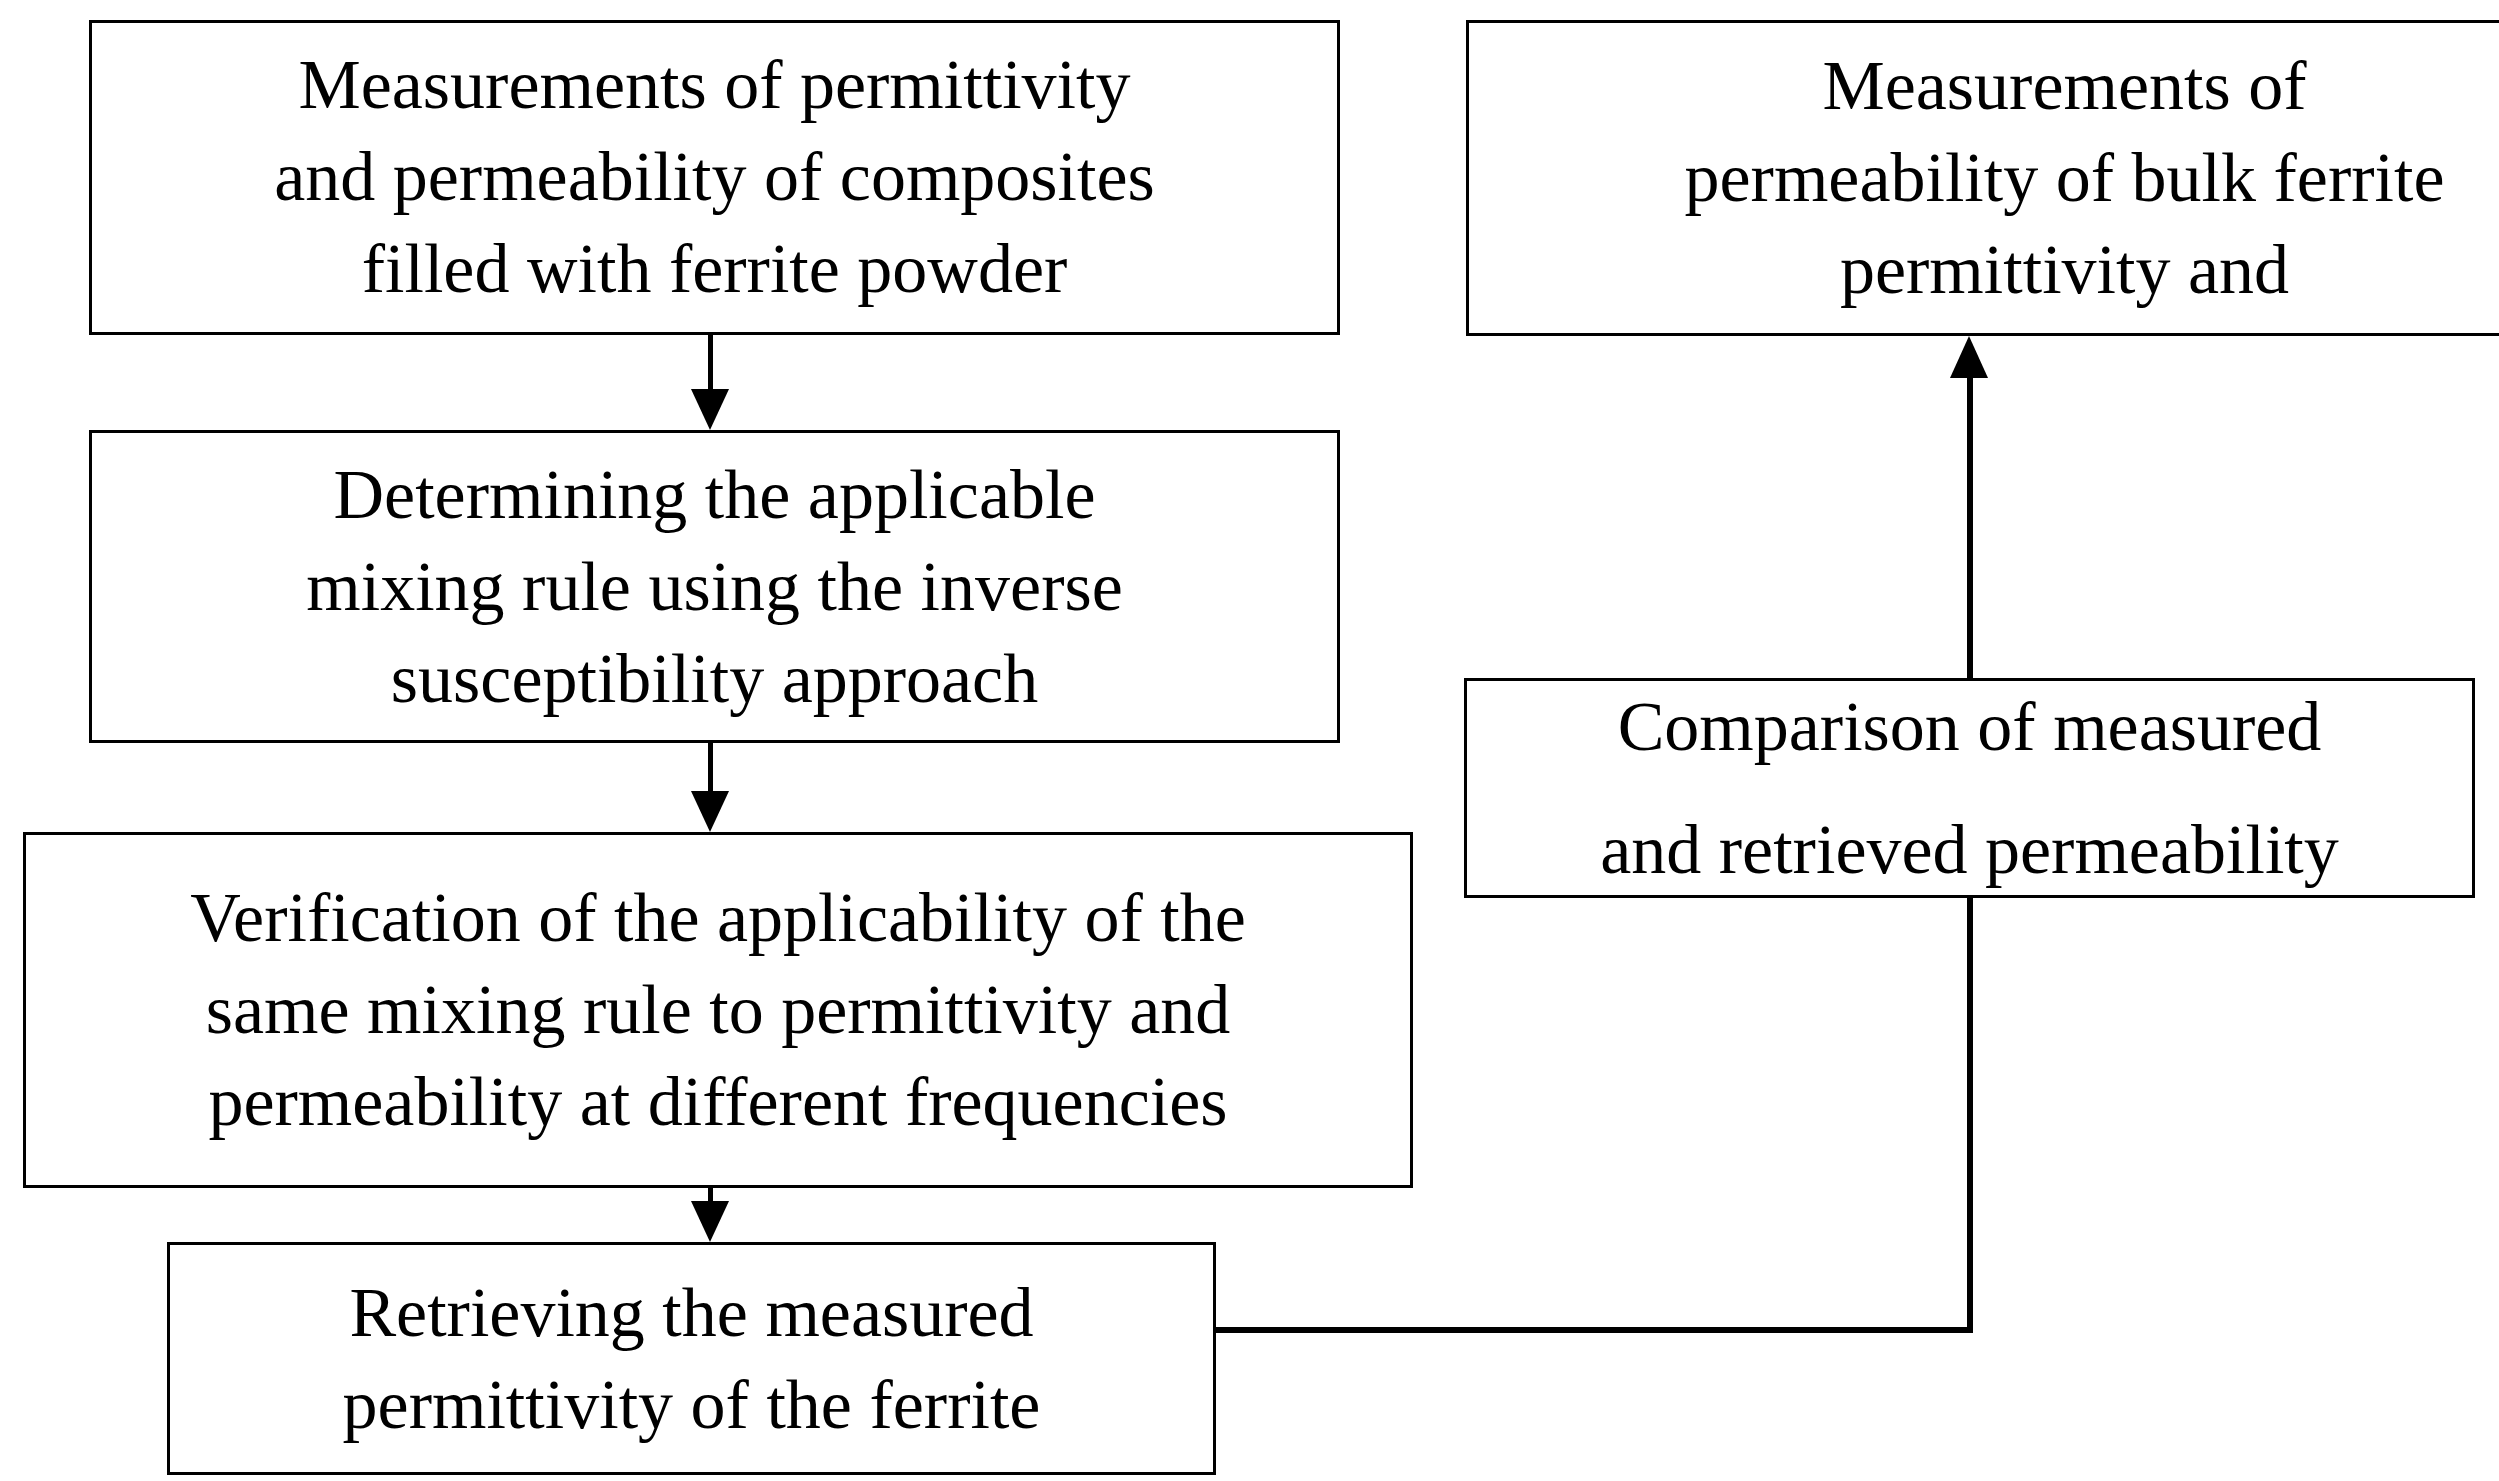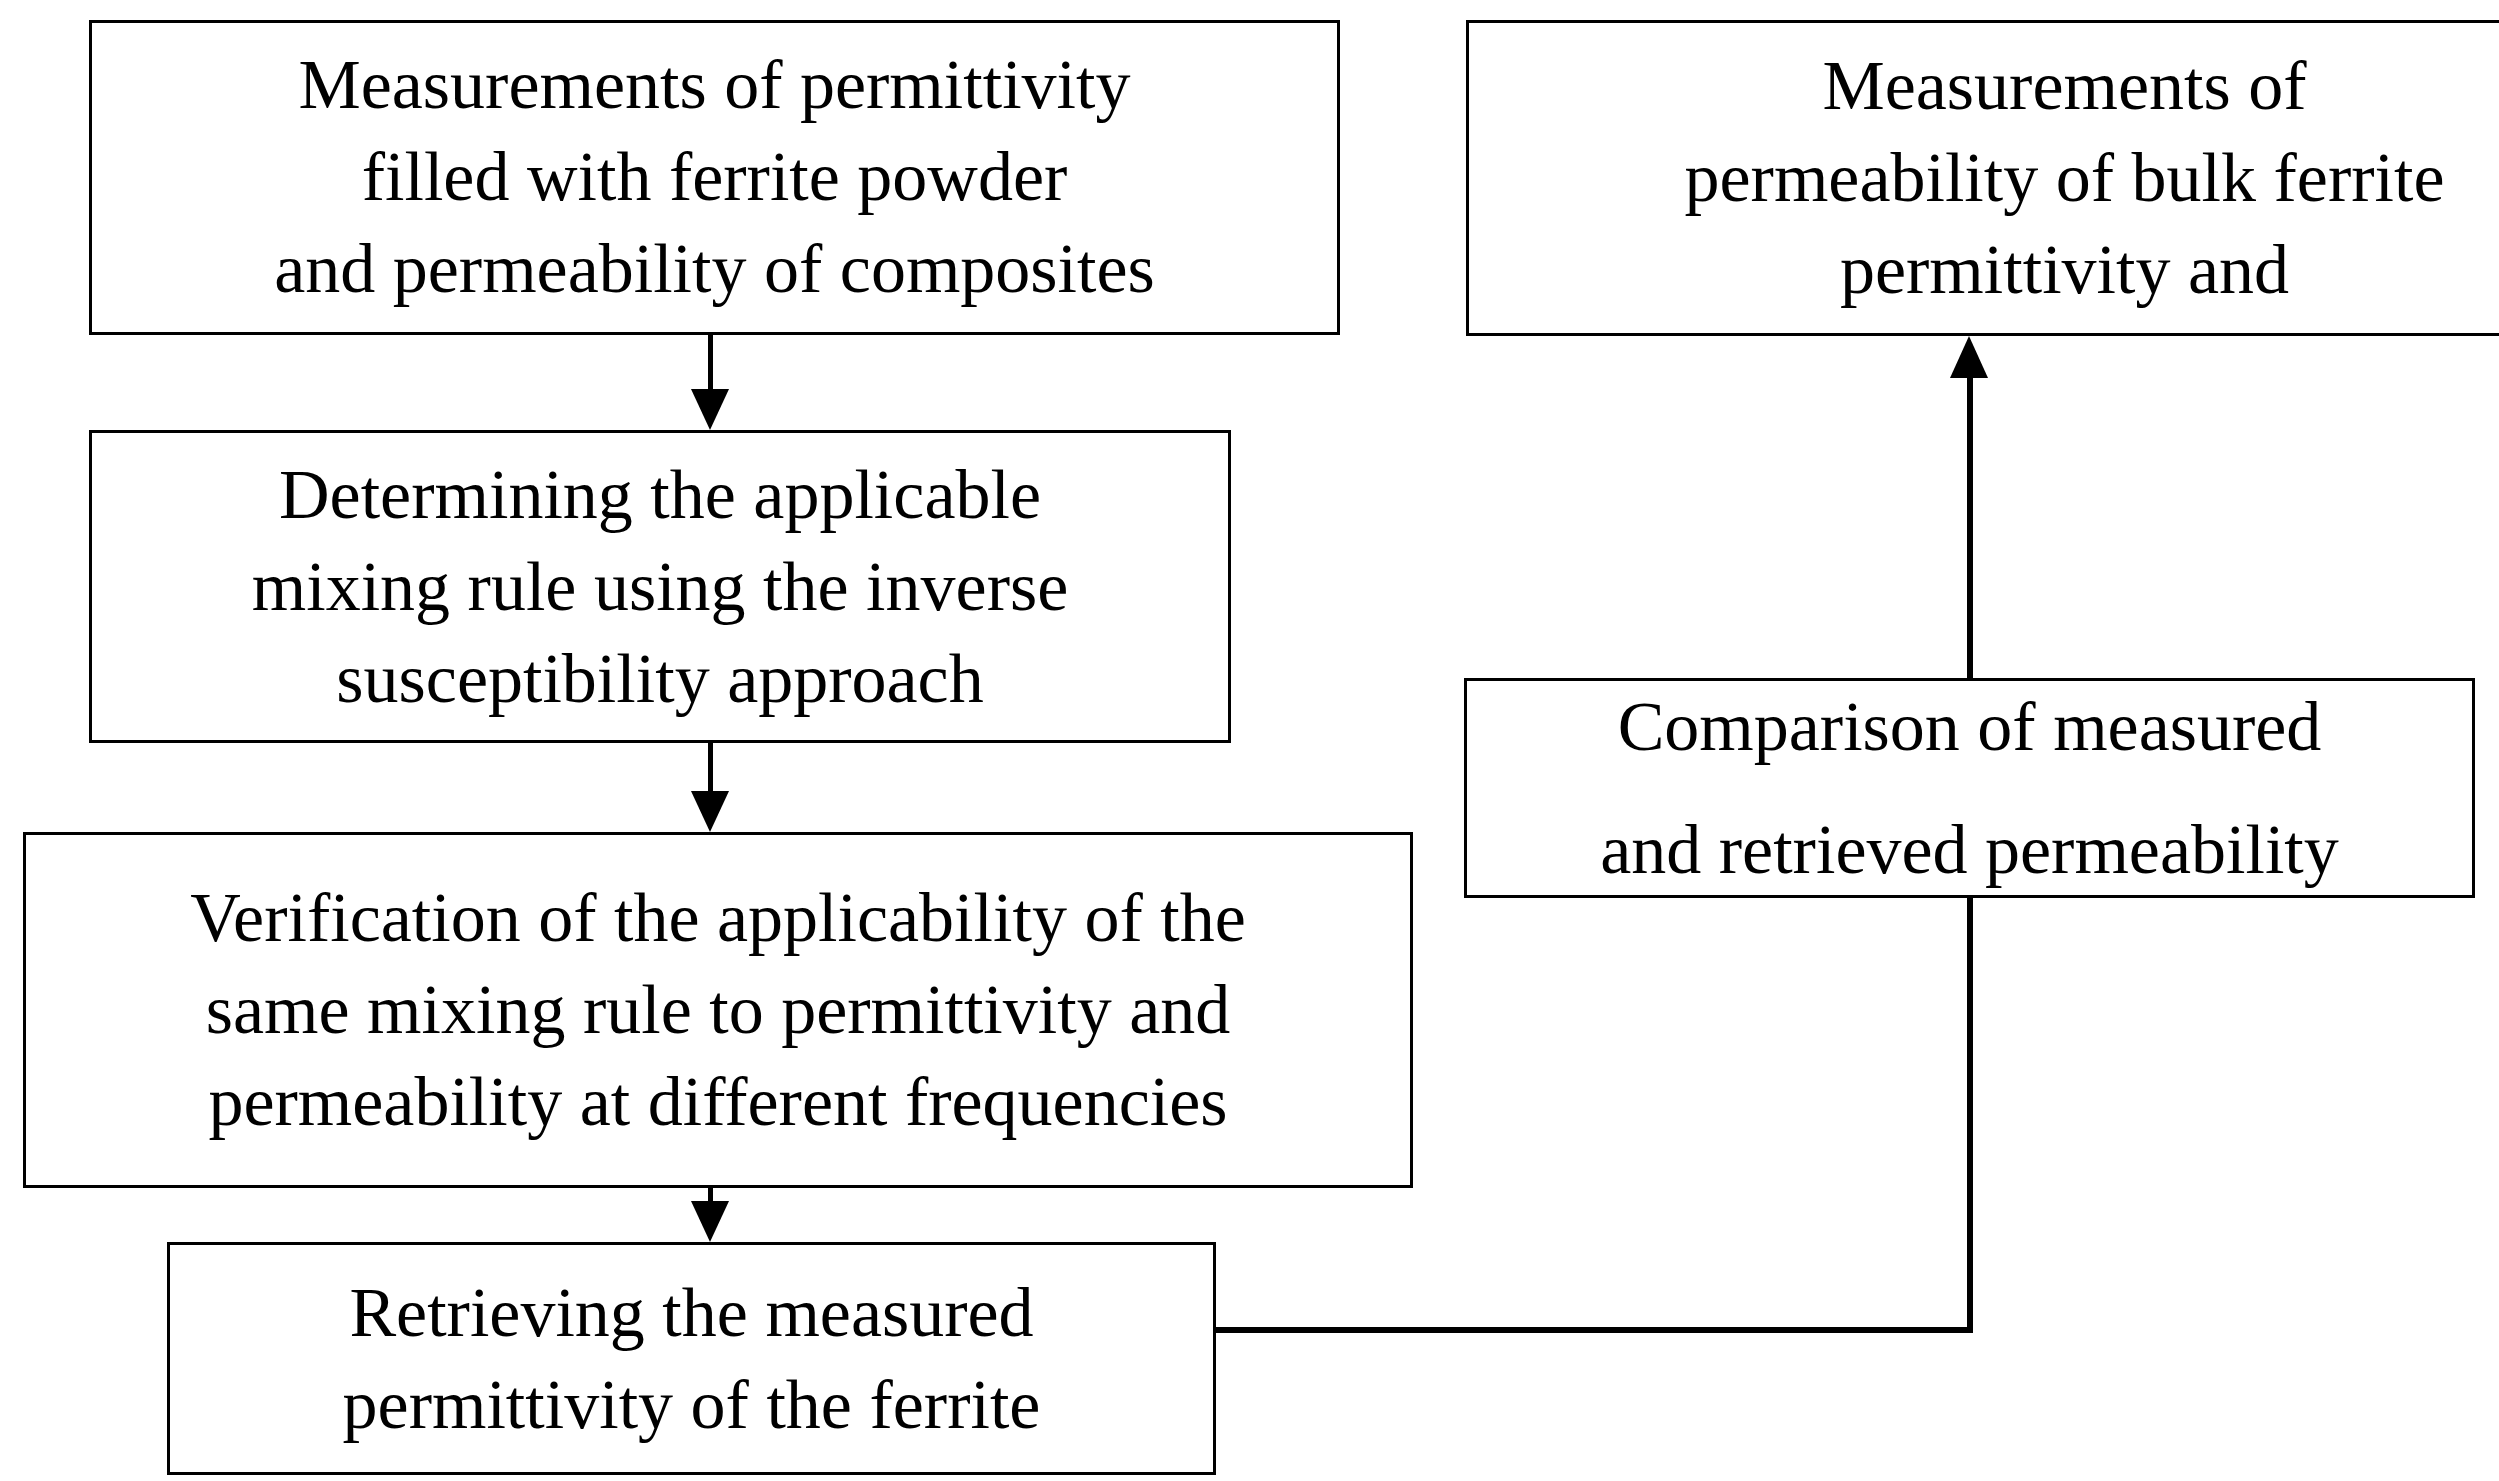--- a/index.html
+++ b/index.html
@@ -61,21 +61,21 @@
     position: absolute;
     width: 0;
     height: 0;
     border-left: 19.7px solid transparent;
     border-right: 19.7px solid transparent;
     border-bottom: 42px solid #000000;
     z-index: 1;
   }
   
   #node-composites   { left: 89px;  top: 19.7px;   width: 1251px; height: 315px; }
-  #node-mixing-rule  { left: 89px;  top: 430px;  width: 1142px; height: 313px; text-align: right; }
+  #node-mixing-rule  { left: 89px;  top: 430px;  width: 1251px; height: 313px; text-align: right; }
   #node-verification { left: 23px;   top: 832px; width: 1390px; height: 356px; }
   #node-retrieving   { left: 167px;  top: 1242px; width: 1049px; height: 233px; }
   #node-bulk         { left: 1466px; top: 19.7px;   width: 1197px; height: 316px; }
   #node-comparison   { left: 1464px; top: 678px;  width: 1011px; height: 220px; gap: 31px; }
 
   
   #arrow1-line { left: 708px; top: 335px;  height: 58px; }
   #arrow1-head { left: 691px; top: 389px; }
   #arrow2-line { left: 708px; top: 743px;  height: 51px; }
   #arrow2-head { left: 691px; top: 791px; }
@@ -86,22 +86,22 @@
   #connector-vline { left: 1967px; top: 377px;  height: 956px; }
   #connector-head  { left: 1950px; top: 336px; }
 </style>
 </head>
 <body>
 
 <div class="canvas">
 
   <div class="node" id="node-composites">
     <div class="tline">Measurements of permittivity</div>
+    <div class="tline">and permeability of composites</div>
     <div class="tline">filled with ferrite powder</div>
-    <div class="tline">and permeability of composites</div>
   </div>
 
   <div class="node" id="node-mixing-rule">
     <div class="tline">Determining the applicable</div>
     <div class="tline">mixing rule using the inverse</div>
     <div class="tline">susceptibility approach</div>
   </div>
 
   <div class="node" id="node-verification">
     <div class="tline">Verification of the applicability of the</div>

